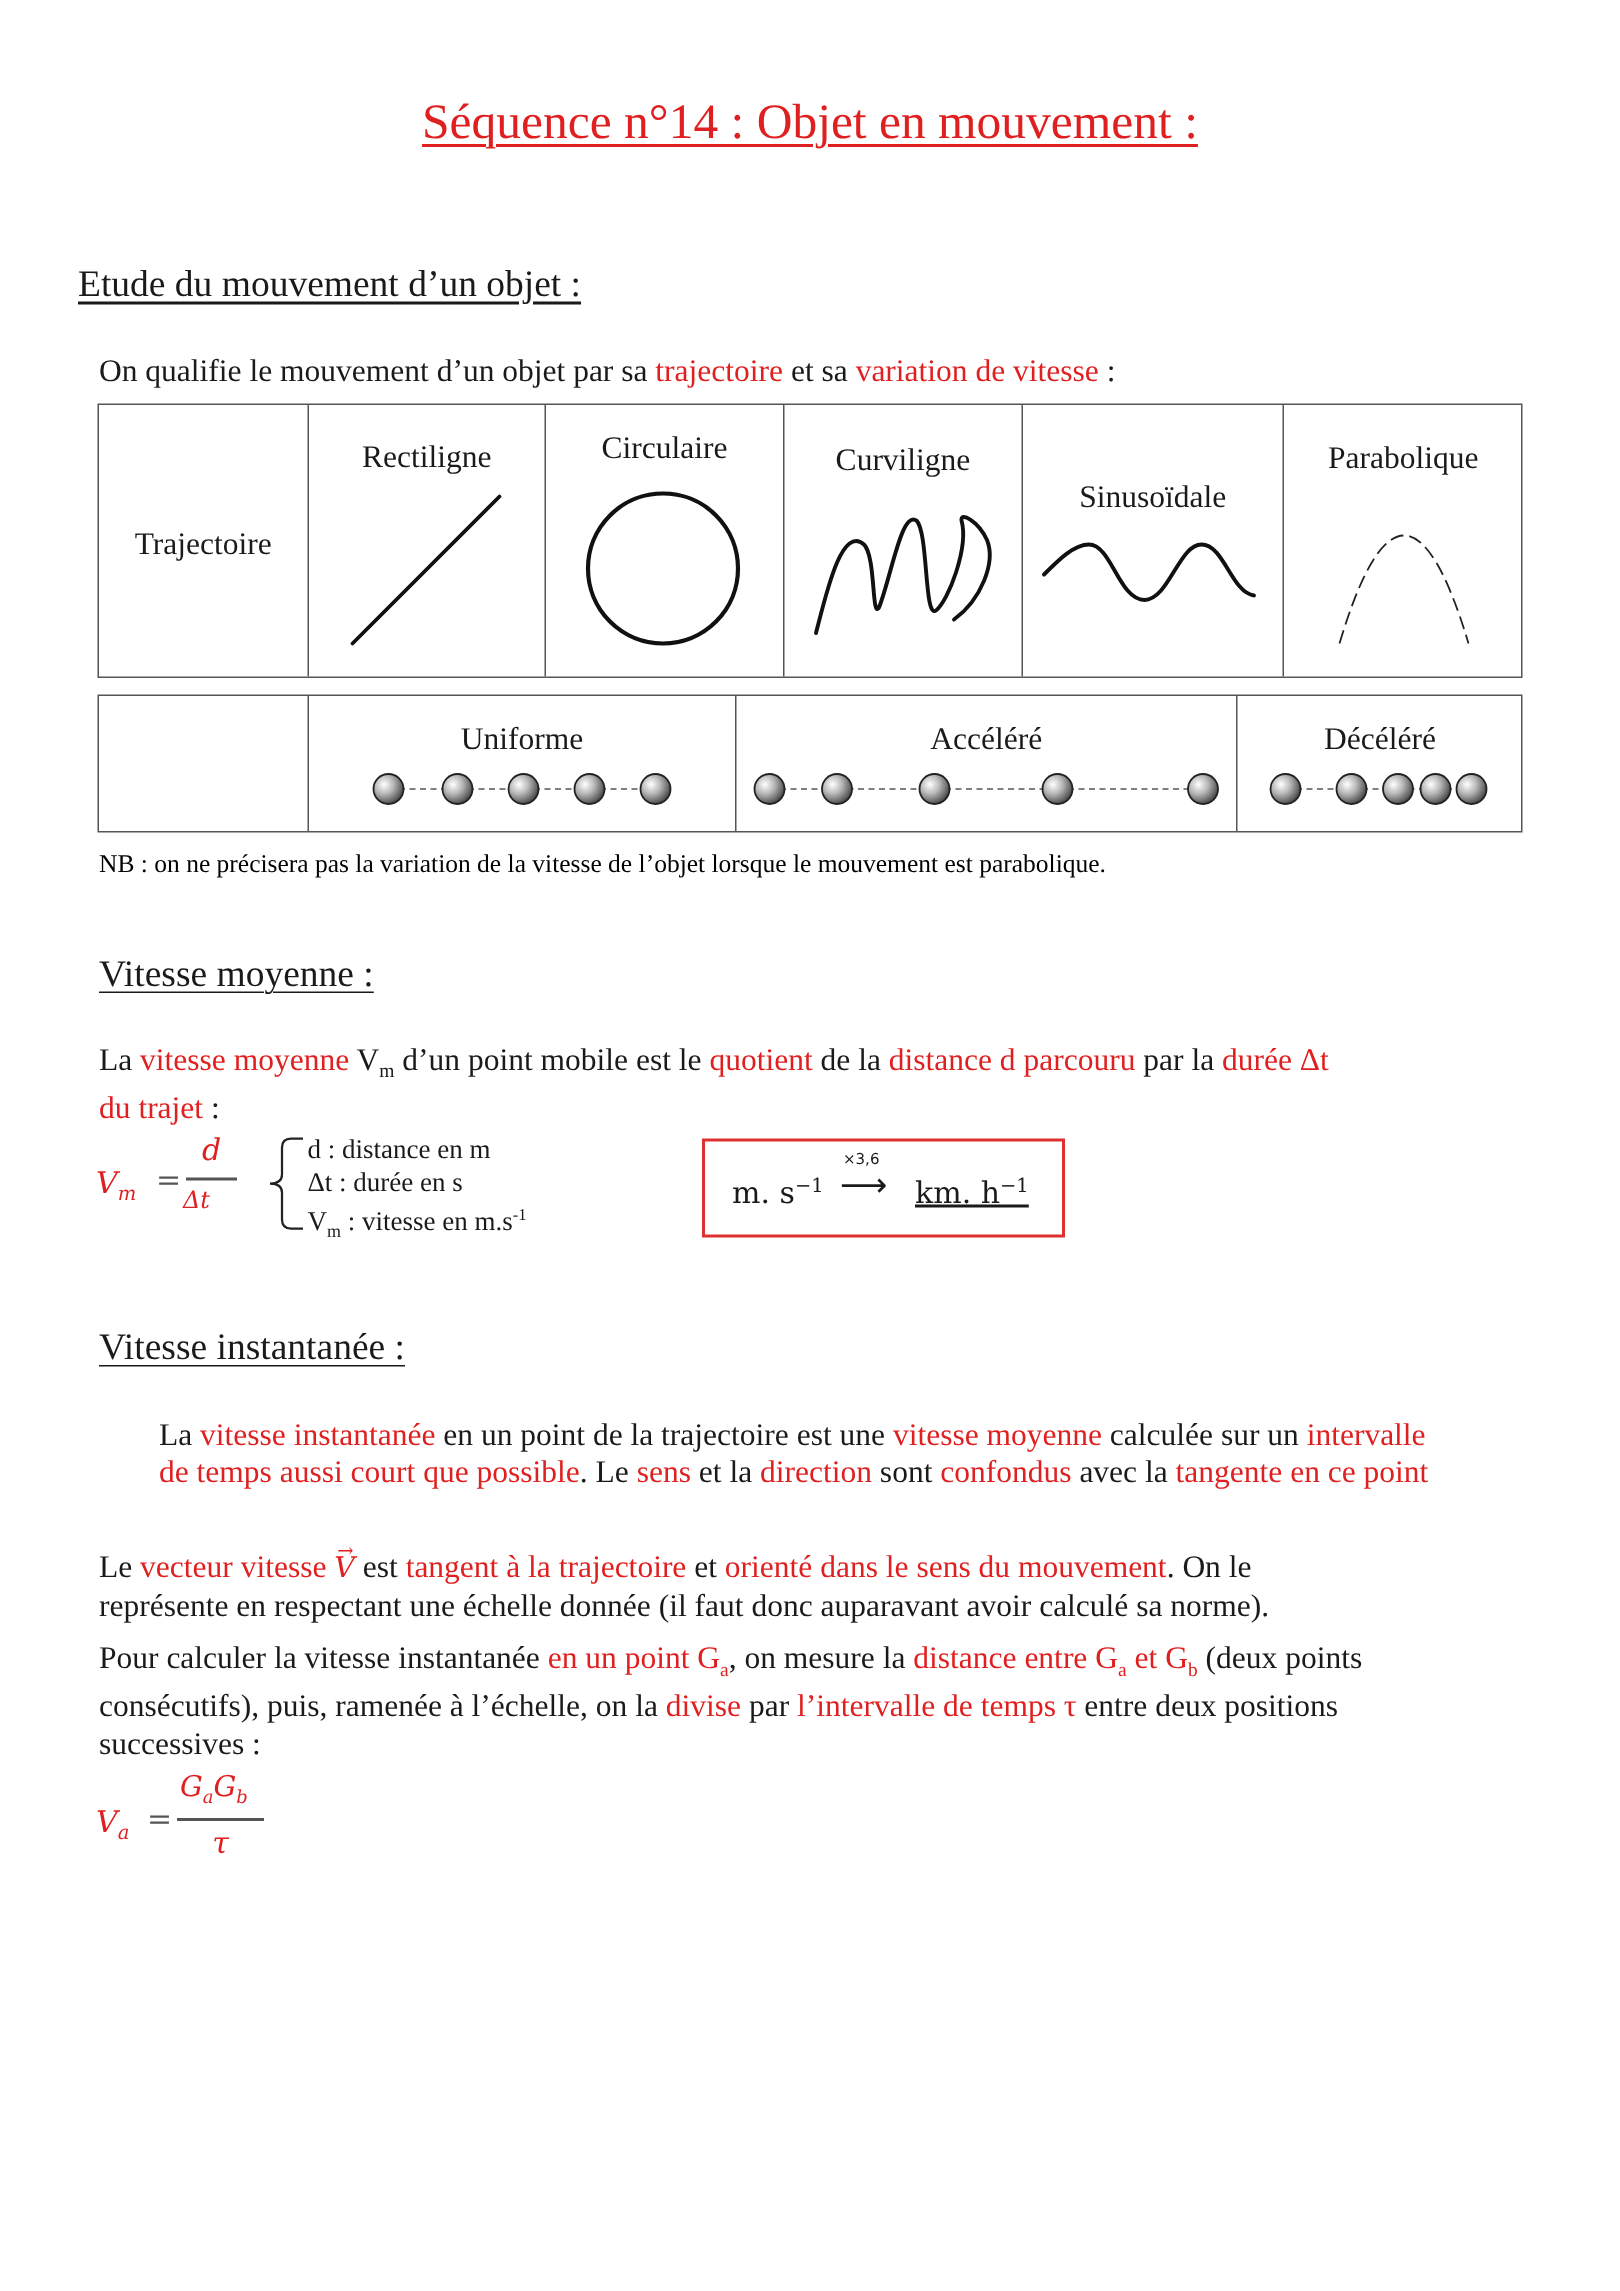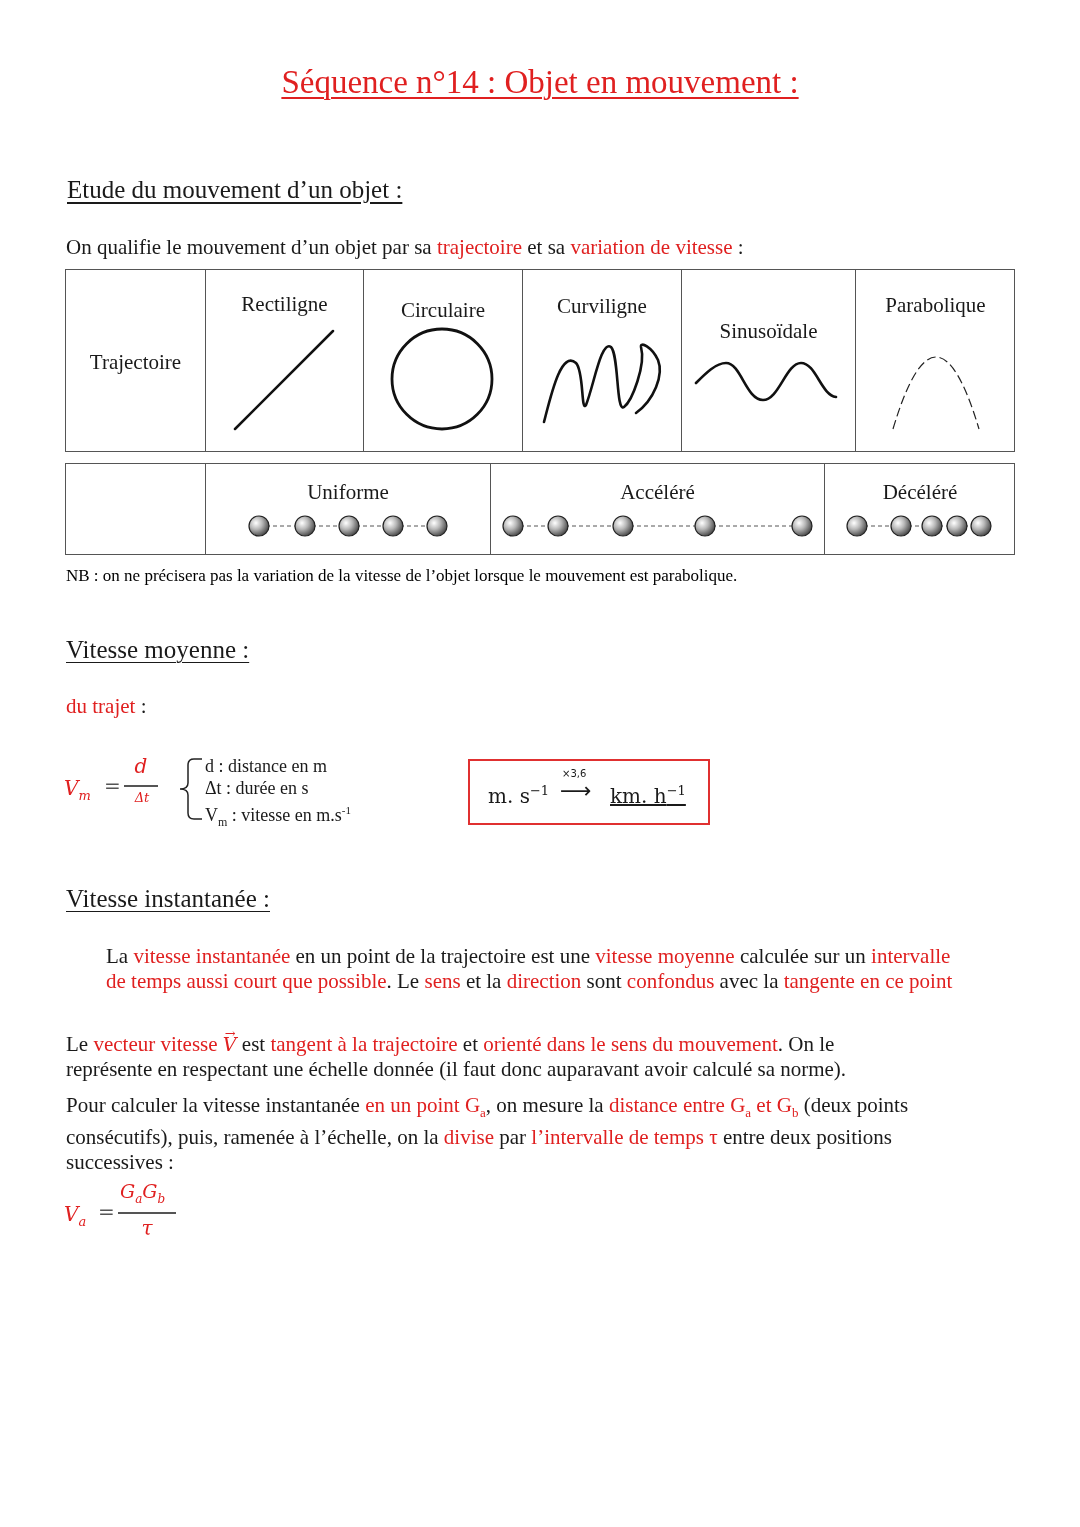--- a/index.html
+++ b/index.html
@@ -34,37 +34,37 @@
     .vline { position: absolute; width: 1.3px; background: #555; }
     .math { font-family: "DejaVu Serif", serif; font-style: italic; }
     .legend { font-family: "Liberation Serif", serif; font-size: 18px; line-height: 22px; color: #1a1a1a; }
     .conv-box { border: 2px solid #e03030; }
   </style>
 </head>
 <body>
 
 <div class="abs title">Séquence n°14 : Objet en mouvement :</div>
 
-<div class="abs h2" style="left:67px; top:176px;text-decoration:underline;">Etude du mouvement d’un objet :</div>
+<div class="abs h2" style="left:52px; top:176px;text-decoration:underline;">Etude du mouvement d’un objet :</div>
 
 <div class="abs p" style="left:66px; top:235px;">
   <span>On qualifie le mouvement d’un objet par sa </span><span class="red">trajectoire</span><span> et sa </span><span class="red">variation de vitesse</span><span> :</span>
 </div>
 
 <div class="abs box-table" style="left:65px; top:269px; width:950px; height:183px;">
   <div class="vline" style="left:139px; top:0; height:181px;"></div>
   <div class="vline" style="left:297px; top:0; height:181px;"></div>
   <div class="vline" style="left:456px; top:0; height:181px;"></div>
   <div class="vline" style="left:615px; top:0; height:181px;"></div>
   <div class="vline" style="left:789px; top:0; height:181px;"></div>
 
   <div class="abs cell-label" style="left:0; width:139px; top:80px;">Trajectoire</div>
 
   <div class="abs cell-label" style="left:140px; width:157px; top:22px;">Rectiligne</div>
-  <div class="abs cell-label" style="left:298px; width:158px; top:28px;">Circulaire</div>
+  <div class="abs cell-label" style="left:298px; width:158px; top:16px;">Circulaire</div>
   <div class="abs cell-label" style="left:457px; width:158px; top:24px;">Curviligne</div>
   <div class="abs cell-label" style="left:616px; width:173px; top:49px;">Sinusoïdale</div>
   <div class="abs cell-label" style="left:790px; width:159px; top:23px;">Parabolique</div>
 
   <svg class="abs" style="left:160px; top:55px;" width="120" height="110">
     <line x1="9" y1="104" x2="107" y2="6" stroke="#111" stroke-width="2.5" stroke-linecap="round"></line>
   </svg>
 
   <svg class="abs" style="left:318px; top:55px;" width="120" height="110">
     <circle cx="58" cy="54" r="50" fill="none" stroke="#111" stroke-width="2.8"></circle>
@@ -135,31 +135,34 @@
         <circle cx="915" cy="62" r="10" fill="url(#ballg)" stroke="#222" stroke-width="1.2"></circle>
       </g>
   </svg>
 </div>
 
 <div class="abs nb" style="left:66px; top:566px;">NB : on ne précisera pas la variation de la vitesse de l’objet lorsque le mouvement est parabolique.</div>
 
 <div class="abs h2" style="left:66px; top:636px;">Vitesse moyenne :</div>
 
 <div class="abs p" style="left:66px; top:694px; width:950px;">
+  <div style="white-space:nowrap;">
+    <span>La </span><span class="red">vitesse moyenne</span><span> V</span><sub style="font-size:13px;">m</sub><span> d’un point mobile est le </span><span class="red">quotient</span><span> de la </span><span class="red">distance d parcouru</span><span> par la </span><span class="red">durée Δt</span>
+  </div>
   <div><span class="red">du trajet</span><span> :</span></div>
 </div>
 
 <div class="abs" style="left:64px; top:752px; width:120px; height:70px;">
   <div class="abs math red" style="left:0; top:24px; font-size:20px;">
     <span>V</span><sub style="font-size:13px;">m</sub>
   </div>
   <div class="abs" style="left:40px; top:22px; font-size:20px; color:#555;">=</div>
   <div class="abs math red" style="left:62px; top:2px; width:30px; text-align:center; font-size:20px;">d</div>
   <div class="abs" style="left:60px; top:33px; width:34px; height:1.5px; background:#555;"></div>
-  <div class="abs math red" style="left:58px; top:38px; width:40px; text-align:center; font-size:13px;">Δt</div>
+  <div class="abs math red" style="left:58px; top:38px; width:40px; font-size:16px;">Δt</div>
 </div>
 
 <svg class="abs" style="left:168px; top:755px;" width="40" height="68">
   <path d="M34 4 L 26 4 Q 20 4 20 10 L 20 28 Q 20 34 12 34 Q 20 34 20 40 L 20 58 Q 20 64 26 64 L 34 64" fill="none" stroke="#222" stroke-width="1.5"></path>
 </svg>
 <div class="abs legend" style="left:205px; top:755px;">
   <div>d : distance en m</div>
   <div>Δt : durée en s</div>
   <div><span>V</span><sub style="font-size:12px;">m</sub><span> : vitesse en m.s</span><sup style="font-size:11px;">-1</sup></div>
 </div>

